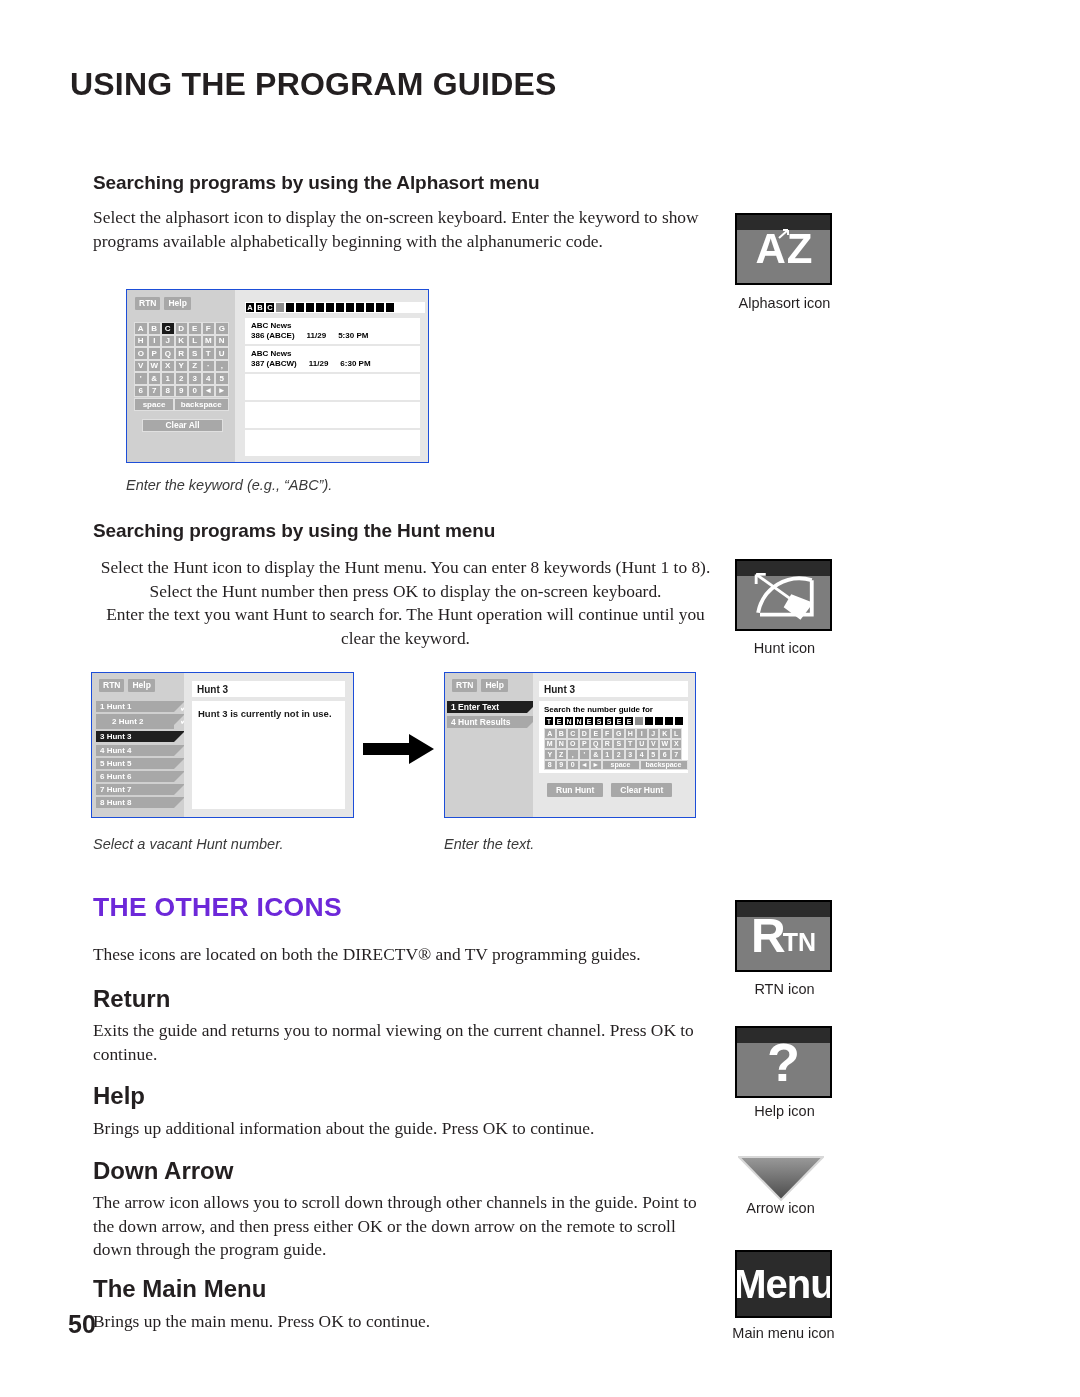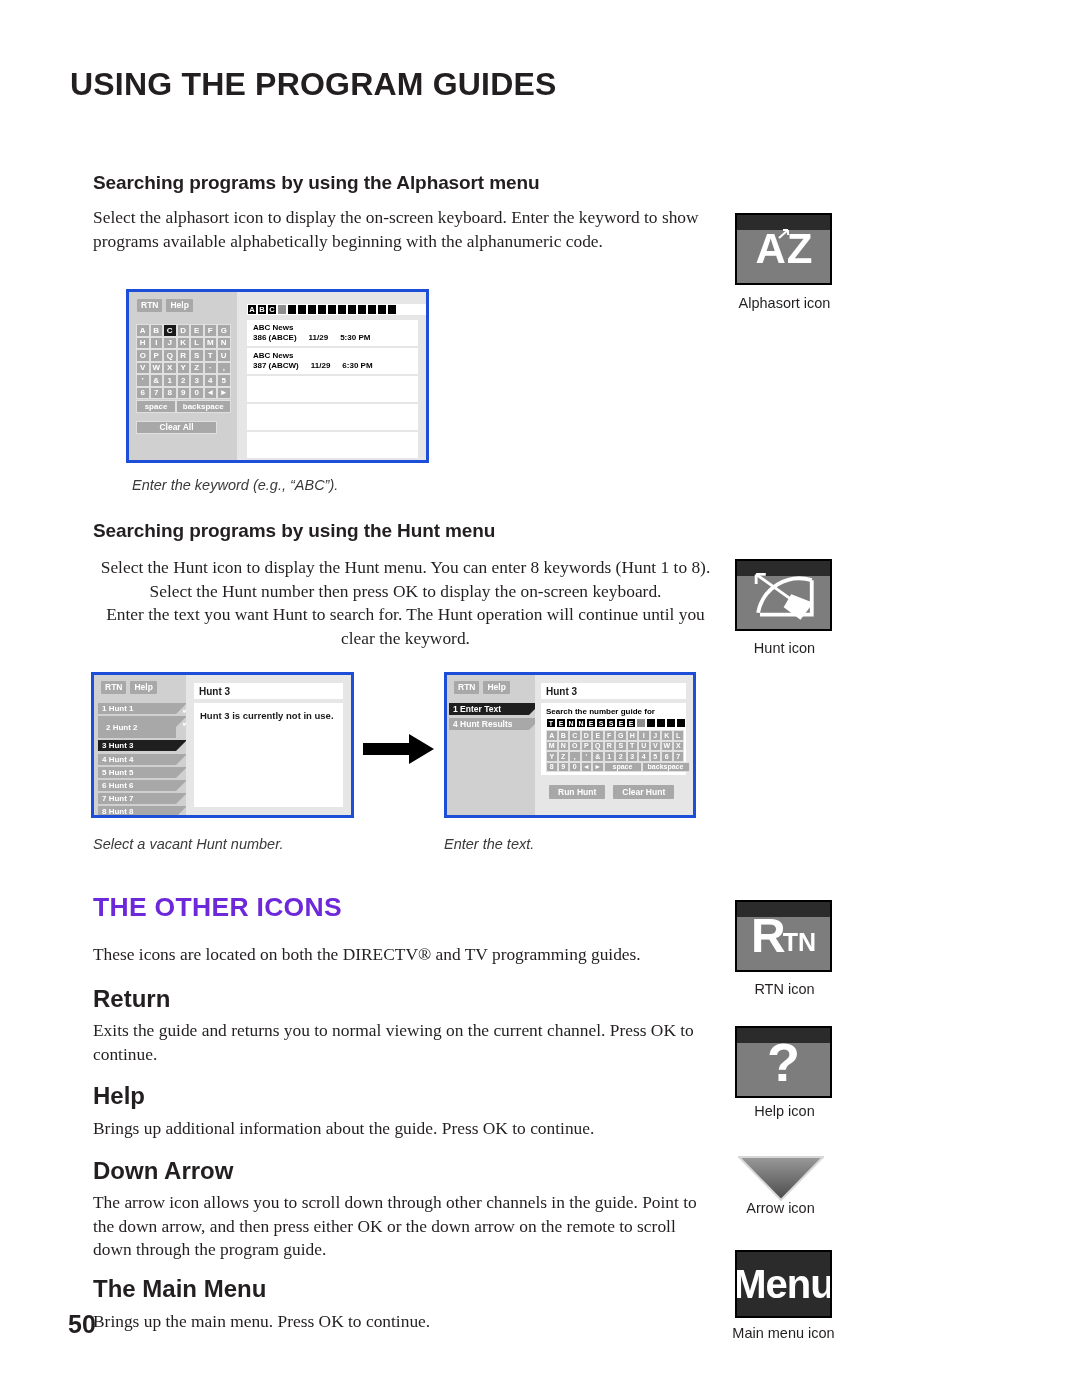--- a/index.html
+++ b/index.html
@@ -52,21 +52,21 @@
     font-family:"Liberation Sans", sans-serif;
     font-weight:bold; font-size:25px; color:#231f20;
   }
 
   .abs { position:absolute; }
 
   
   .tv {
     position:absolute;
     background:#ffffff;
-    border:3px solid #1d4ed8;
+    border:1px solid #1d4ed8;
     overflow:hidden;
   }
   .tv-inner { position:absolute; inset:0; display:flex; }
   .tv-left {
     background:#d0d0d0;
     position:relative;
     flex:0 0 auto;
   }
   .tv-right { background:#e6e6e6; position:relative; flex:1 1 auto; }
 
@@ -228,21 +228,21 @@
               <div class="key" style="width: 13.5px; height: 12.5px; font-size: 8px;">9</div>
               <div class="key" style="width: 13.5px; height: 12.5px; font-size: 8px;">0</div>
               <div class="key" style="width: 13.5px; height: 12.5px; font-size: 8px;">◄</div>
               <div class="key" style="width: 13.5px; height: 12.5px; font-size: 8px;">►</div>
             </div>
           </div>
         <div id="as-space-row" style="position: absolute; left: 7px; top: 108px; display: flex;">
             <div class="key" style="width: 40px; height: 12.5px; font-size: 8px;">space</div>
             <div class="key" style="width: 54.5px; height: 12.5px; font-size: 8px;">backspace</div>
           </div>
-        <div id="as-clear-row" style="position: absolute; left: 7px; top: 128.5px;">
+        <div id="as-clear-row" style="position: absolute; left: 15px; top: 128.5px;">
             <div class="key" style="width: 81px; height: 13px; font-size: 8.5px;">Clear All</div>
           </div>
       </div>
       <div class="tv-right">
         <div class="charbar" id="as-charbar" style="position:absolute; left:10px; top:12px;">
             <div class="cbox" style="width: 10px; height: 11px; font-size: 7.5px;">A</div>
             <div class="cbox" style="width: 10px; height: 11px; font-size: 7.5px;">B</div>
             <div class="cbox" style="width: 10px; height: 11px; font-size: 7.5px;">C</div>
             <div class="cbox cursor" style="width: 10px; height: 11px;"></div>
             <div class="cbox empty" style="width: 10px; height: 11px;"></div>
@@ -276,21 +276,21 @@
               </div>
             </div>
             <div class="prow" style="height: 26px; margin-bottom: 2px;"></div>
             <div class="prow" style="height: 26px; margin-bottom: 2px;"></div>
             <div class="prow" style="height: 26px; margin-bottom: 2px;"></div>
           </div>
       </div>
     </div>
   </div>
 
-  <div class="abs caption" style="left:132px; top:477px;font-style:italic;">Enter the keyword (e.g., “ABC”).</div>
+  <div class="abs caption" style="left:126px; top:477px;font-style:italic;">Enter the keyword (e.g., “ABC”).</div>
 
   <div class="abs h2" style="left:93px; top:520px; width:640px;">Searching programs by using the Hunt menu</div>
 
   <div class="abs body-text" style="left:93px; top:556px; width:625px;text-align:center;">
     <div>Select the Hunt icon to display the Hunt menu. You can enter 8 keywords (Hunt 1 to 8).</div>
     <div>Select the Hunt number then press OK to display the on-screen keyboard.</div>
     <div>Enter the text you want Hunt to search for. The Hunt operation will continue until you</div>
     <div>clear the keyword.</div>
   </div>
 
@@ -300,21 +300,21 @@
         <div class="rtnhelp" style="left:7px; top:6px;">
           <span class="pill">RTN</span>
           <span class="pill">Help</span>
         </div>
         <div id="hl-items" style="position:absolute; left:4px; top:28px; width:78px;">
             <div class="hitem" style="height: 11px; margin-bottom: 2.2px; padding-left: 4px; font-size: 8px;">
               <span>1 Hunt 1</span>
               <span class="tail"></span>
               <span class="check" style="right: -16px; top: -1px;">✓</span>
             </div>
-            <div class="hitem" style="height: 22px; margin-bottom: 2.2px; padding-left: 8px; font-size: 8px; text-align: right;">
+            <div class="hitem" style="height: 15px; margin-bottom: 2.2px; padding-left: 16px; font-size: 8px; text-align: right;">
               <span>2 Hunt 2</span>
               <span class="tail"></span>
               <span class="check" style="right: -16px; top: -1px;">✓</span>
             </div>
             <div class="hitem sel" style="height: 11px; margin-bottom: 2.2px; padding-left: 4px; font-size: 8px;">
               <span>3 Hunt 3</span>
               <span class="tail"></span>
             </div>
             <div class="hitem" style="height: 11px; margin-bottom: 2.2px; padding-left: 4px; font-size: 8px;">
               <span>4 Hunt 4</span>

